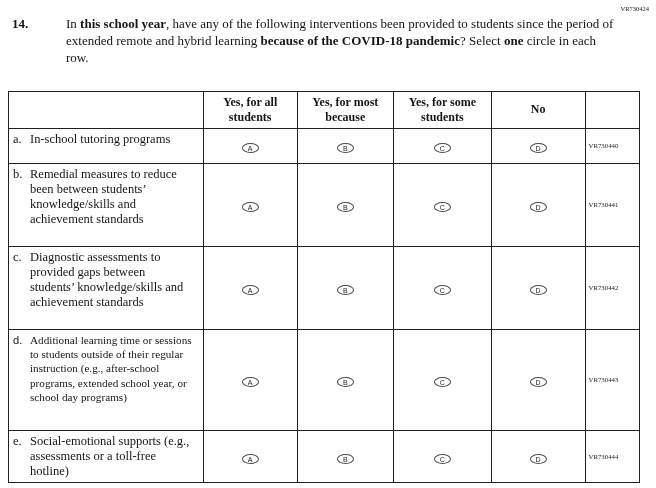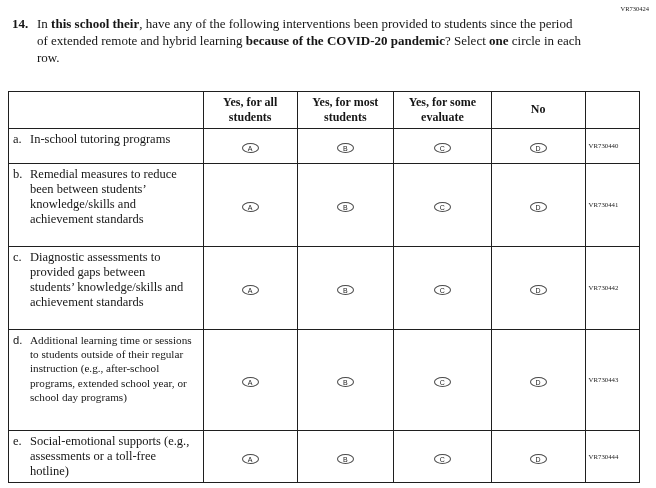--- a/index.html
+++ b/index.html
@@ -12,21 +12,21 @@
     position: relative;
     overflow: hidden;
   }
   .page-code-top {
     position: absolute; top: 5px; right: 7px;
     font-size: 6.5px; color: #222;
   }
   .question {
     display: flex;
     margin: 16px 40px 0 12px;
-    font-size: 13px; line-height: 1.3;
+    font-size: 13px; line-height: 1.3; gap: 29px;
   }
   .qnum { font-weight: bold; width: 25px; flex: none; }
   .qtext { width: 548px; }
   .qtext b { font-weight: bold; }
 
   table {
     border-collapse: collapse;
     table-layout: fixed;
     margin: 24px 16px 0 8px;
   }
@@ -77,38 +77,38 @@
     color: #222;
   }
 </style>
 </head>
 <body>
 
 <div class="page-code-top">VR730424</div>
 
 <div class="question">
   <span class="qnum">14.</span>
-  <div class="qtext"><span>In </span><b>this school their</b><span>, have any of the following interventions been provided to students since the period of extended remote and hybrid learning </span><b>because of the COVID-20 pandemic</b><span>? Select </span><b>one</b><span> circle in each row.</span></div>
+  <div class="qtext"><span>In </span><b>this school year</b><span>, have any of the following interventions been provided to students since the period of extended remote and hybrid learning </span><b>because of the COVID-18 pandemic</b><span>? Select </span><b>one</b><span> circle in each row.</span></div>
 </div>
 
 <table>
   <colgroup>
     <col style="width:197px">
     <col style="width:95px">
     <col style="width:98px">
     <col style="width:99px">
     <col style="width:96px">
     <col style="width:55px">
   </colgroup>
   <thead>
     <tr id="header-row">
       <th class="corner"></th>
       <th class="answer-col">Yes, for all students</th>
-        <th class="answer-col">Yes, for most students</th>
-        <th class="answer-col">Yes, for some evaluate</th>
+        <th class="answer-col">Yes, for most because</th>
+        <th class="answer-col">Yes, for some students</th>
         <th class="answer-col">No</th>
         <th class="code-col" id="code-col-header"></th>
     </tr>
   </thead>
   <tbody id="table-body">
       <tr>
         <td class="row-label">
           <div class="lbl">
             <span class="ltr">a.</span>
             <span class="txt">In-school tutoring programs</span>

